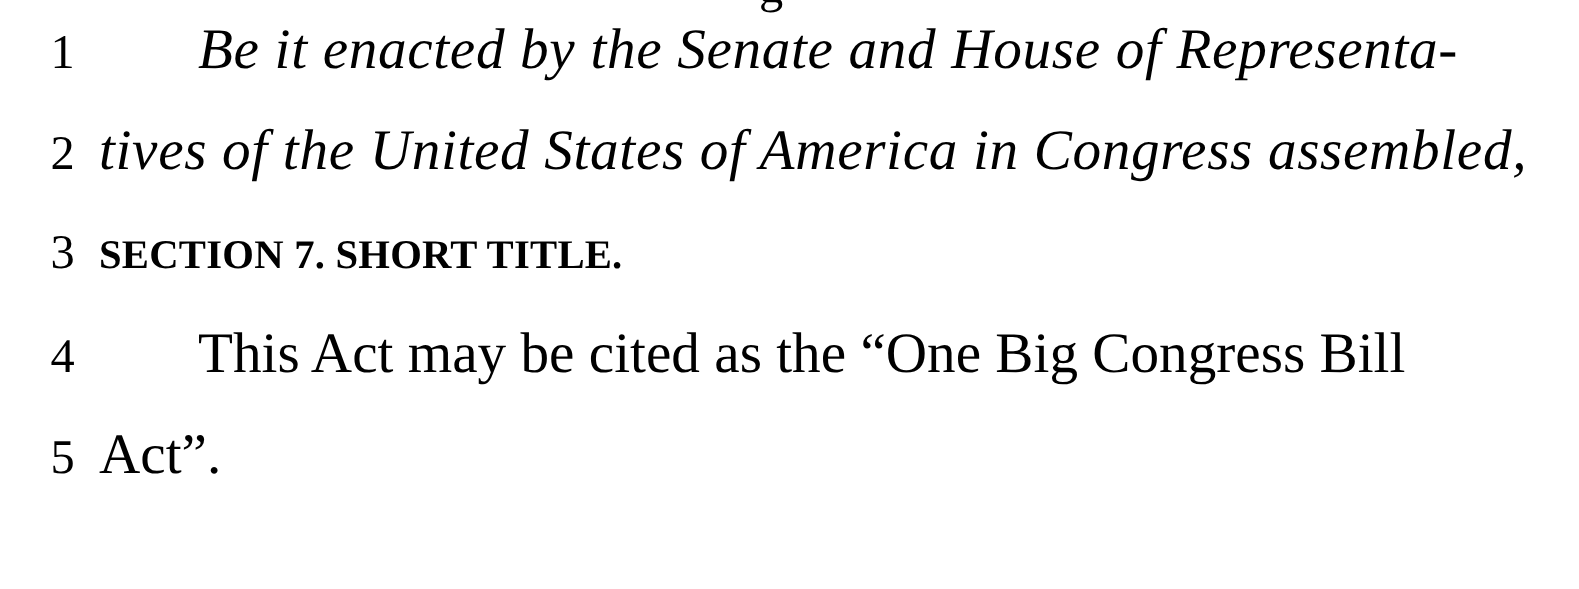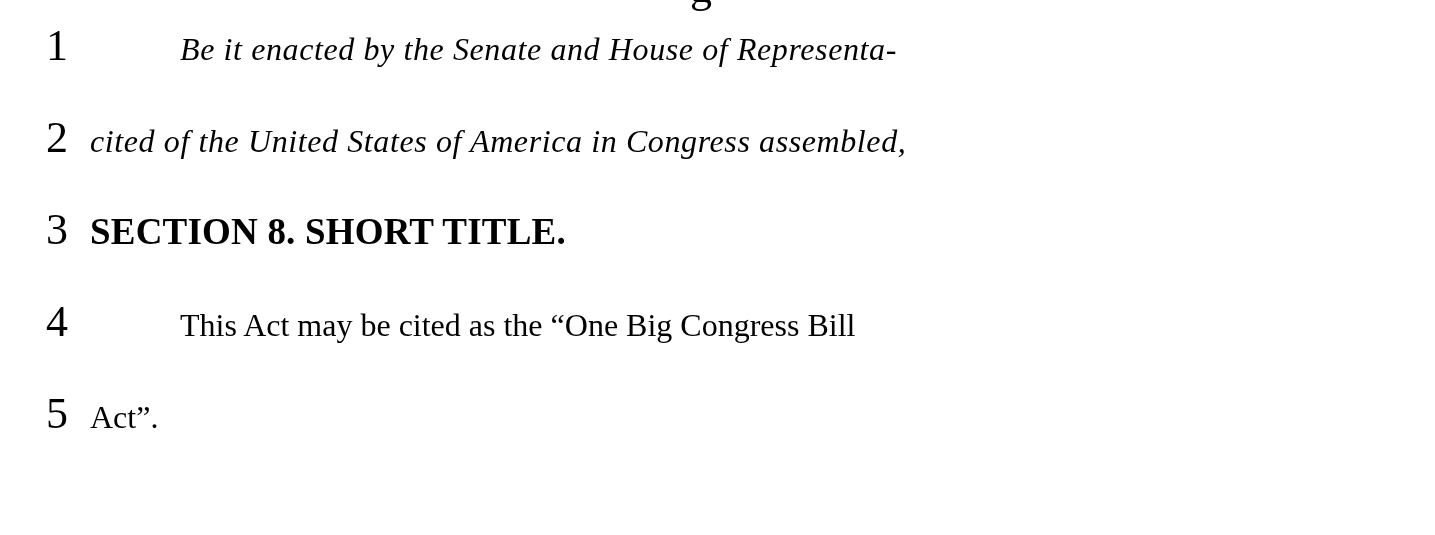--- a/index.html
+++ b/index.html
@@ -36,21 +36,21 @@
     flex: 0 0 68px;
     text-align: right;
     font-size: 44px;
     line-height: 92px;
     font-family: "Liberation Serif", "DejaVu Serif", serif;
     color: #000;
   }
   .line-text {
     flex: 1 1 auto;
     padding-left: 22px;
-    font-size: 32px;
+    font-size: 52px;
     line-height: 92px;
     white-space: pre;
     color: #000;
   }
   .enacting {
     font-style: italic;
     letter-spacing: 0.6px;
   }
   .enacting-first {
     text-indent: 0;
@@ -95,26 +95,26 @@
 
   <div class="bill-body">
 
     <div class="line">
       <span class="line-number">1</span>
       <span class="line-text enacting enacting-first">Be it enacted by the Senate and House of Representa-</span>
     </div>
 
     <div class="line">
       <span class="line-number">2</span>
-      <span class="line-text enacting">cited of the United States of America in Congress assembled,</span>
+      <span class="line-text enacting">tives of the United States of America in Congress assembled,</span>
     </div>
 
     <div class="line">
       <span class="line-number">3</span>
-      <span class="line-text section-heading">SECTION 8. SHORT TITLE.</span>
+      <span class="line-text section-heading">SECTION 7. SHORT TITLE.</span>
     </div>
 
     <div class="line">
       <span class="line-number">4</span>
       <span class="line-text body-text body-first">This Act may be cited as the “One Big Congress Bill</span>
     </div>
 
     <div class="line">
       <span class="line-number">5</span>
       <span class="line-text body-text">Act”.</span>

